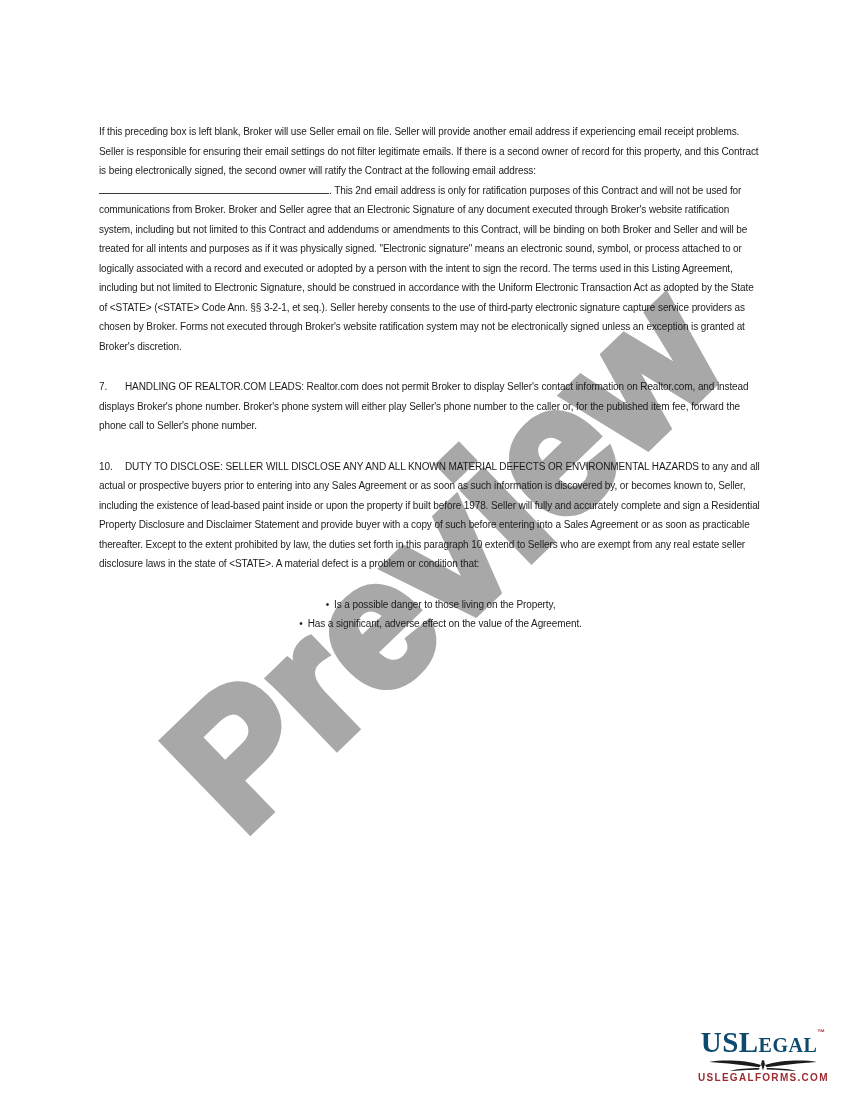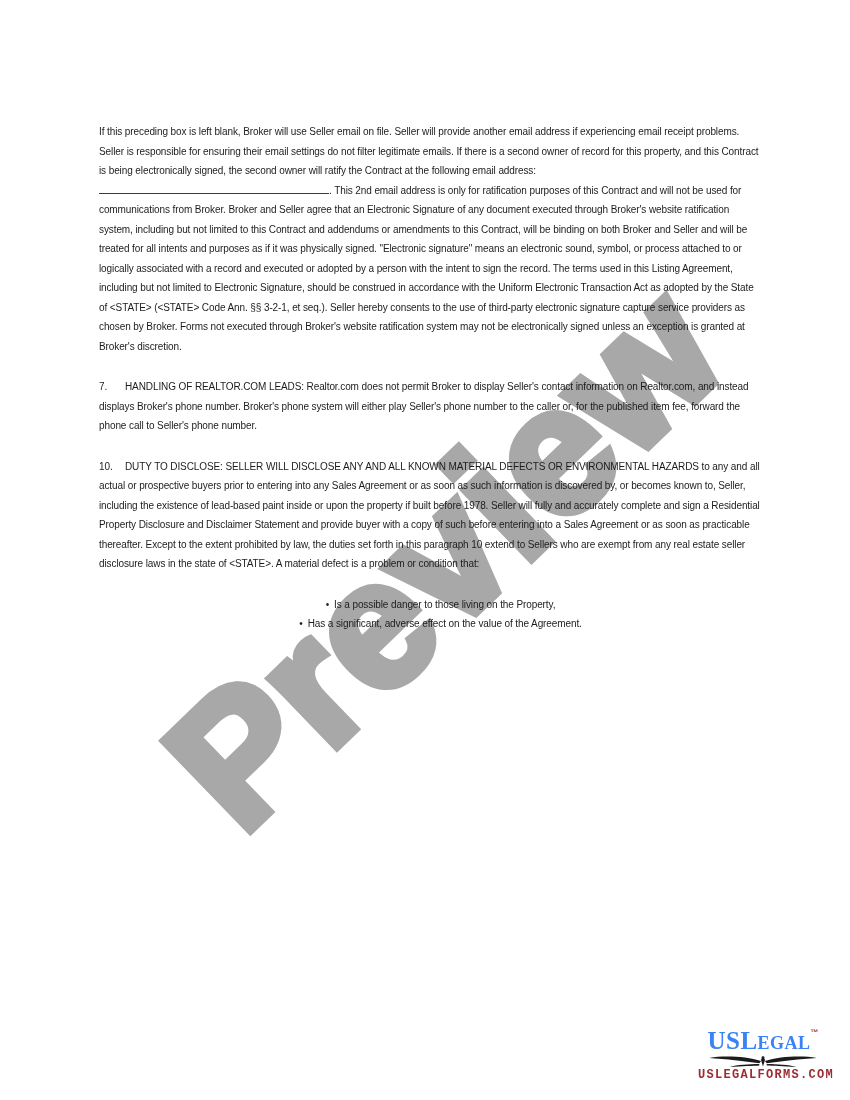--- a/index.html
+++ b/index.html
@@ -68,42 +68,42 @@
     text-align: center;
     z-index: 2;
     line-height: 1;
   }
   .brand-row { white-space: nowrap; }
   .brand {
     font-family: "Liberation Serif", serif;
     font-variant-caps: small-caps;
     font-variant: small-caps;
     font-weight: bold;
-    font-size: 25px;
+    font-size: 29px;
     letter-spacing: 0.5px;
-    color: #3b82f6;
+    color: #0c4a6e;
   }
   .tm {
     font-family: "Liberation Sans", sans-serif;
     font-size: 8px;
     font-weight: bold;
     color: #9b2c31;
     vertical-align: top;
     position: relative;
     top: 1px;
   }
   .eagle {
     display: block;
     margin: 2px auto 1px auto;
     width: 122px;
     height: 13px;
   }
   .logo-url {
-    font-family: Liberation Mono, monospace;
-    font-size: 12px;
+    font-family: Liberation Sans, sans-serif;
+    font-size: 10px;
     font-weight: bold;
     letter-spacing: 1.3px;
     color: #9b2c31;
     white-space: nowrap;
   }
 </style>
 </head>
 <body>
 
 <div class="page">

